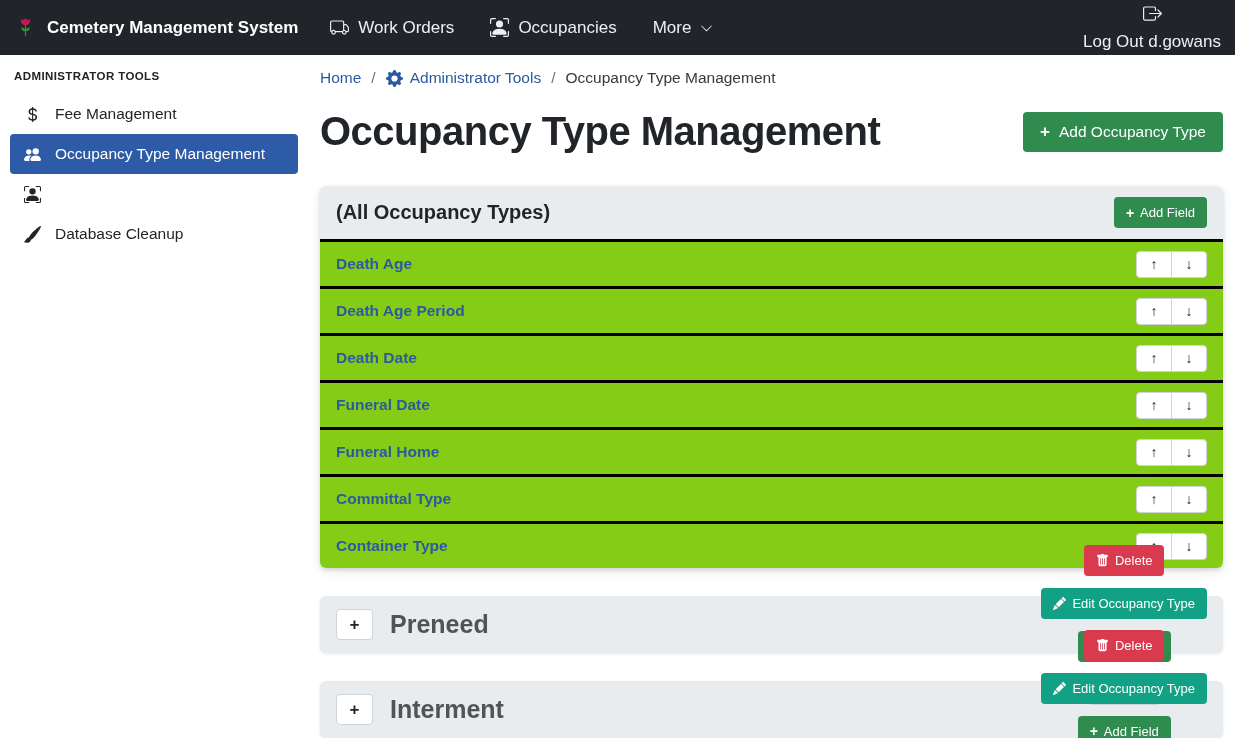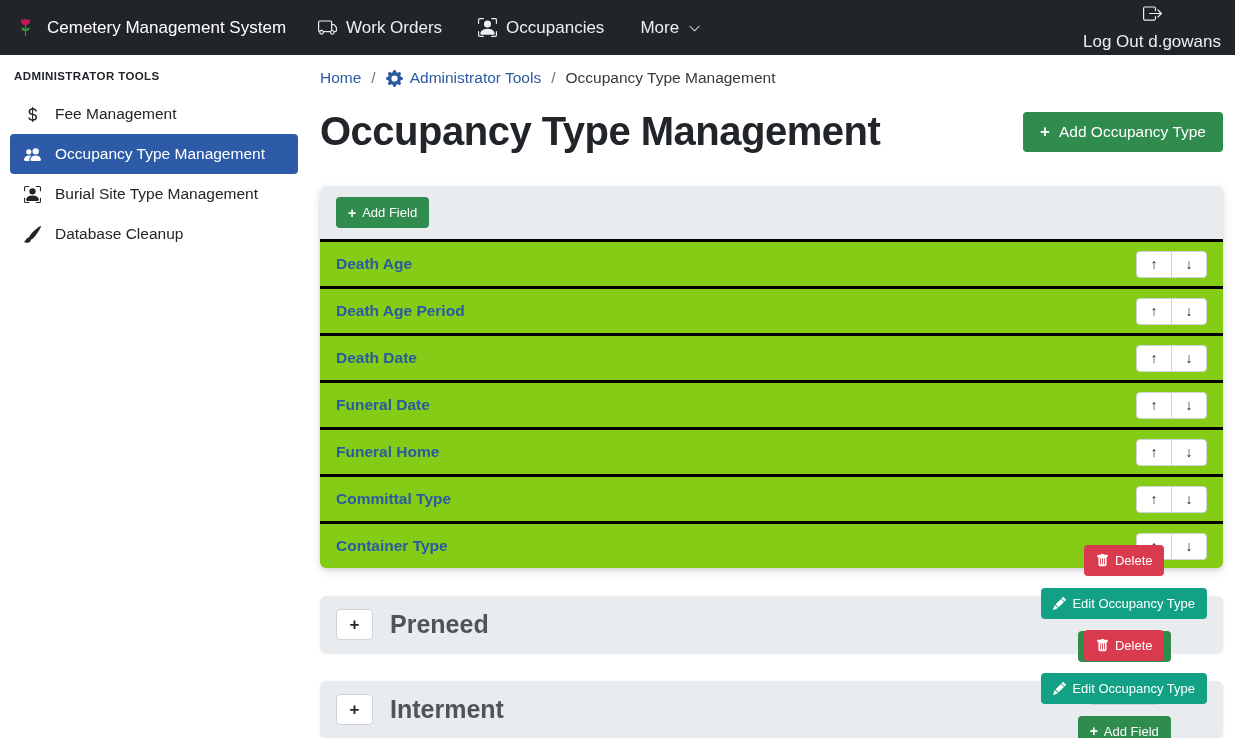--- a/index.html
+++ b/index.html
@@ -6,21 +6,21 @@
   body {
     margin: 0; width: 1235px; height: 738px; overflow: hidden;
     font-family: "Liberation Sans", "DejaVu Sans", sans-serif;
     color: #212529; background: #fff; position: relative;
   }
   a { text-decoration: none; justify-content: flex-end; }
 
   
   .navbar { display: flex; align-items: center; height: 55px; background: var(--navbar_bg, #212529); padding: 0 14px; }
   .brand-icon svg { width: 23px; height: 27px; display: block; }
-  .brand { color: #fff; font-weight: 400; font-size: 17px; margin-left: 10px; }
+  .brand { color: #fff; font-weight: 700; font-size: 17px; margin-left: 10px; }
   .nav-items { display: flex; align-items: center; margin-left: 32px; gap: 36px; }
   .nav-item { display: flex; align-items: center; gap: 9px; color: #edf0f2; font-size: 17px; cursor: pointer; }
   .nav-item .icon svg { width: 19px; height: 19px; display: block; }
   .nav-item .chev svg { width: 13px; height: 13px; display: block; margin-top: 2px; }
   .logout { margin-left: auto; flex-direction: column; }
 
   
   .sidebar { position: absolute; top: 55px; left: 0; width: 308px; bottom: 0; background: #fff; }
   .sidebar-header { font-size: 11.5px; font-weight: 600; letter-spacing: .4px; text-transform: uppercase; padding: 15px 14px 12px; }
   .side-item { display: flex; align-items: center; gap: 13px; height: 40px; margin: 0 10px; padding: 0 12px; border-radius: 4px; font-size: 15.5px; cursor: pointer; color: #212529; }
@@ -145,21 +145,20 @@
     <span>Occupancy Type Management</span>
   </div>
 
   <div class="side-item">
     <span class="icon">
       <svg viewBox="0 0 16 16" fill="currentColor">
           <path d="M1.5 1a.5.5 0 0 0-.5.5v3a.5.5 0 0 1-1 0v-3A1.5 1.5 0 0 1 1.5 0h3a.5.5 0 0 1 0 1h-3zM11 .5a.5.5 0 0 1 .5-.5h3A1.5 1.5 0 0 1 16 1.5v3a.5.5 0 0 1-1 0v-3a.5.5 0 0 0-.5-.5h-3a.5.5 0 0 1-.5-.5zM.5 11a.5.5 0 0 1 .5.5v3a.5.5 0 0 0 .5.5h3a.5.5 0 0 1 0 1h-3A1.5 1.5 0 0 1 0 14.5v-3a.5.5 0 0 1 .5-.5zm15 0a.5.5 0 0 1 .5.5v3a1.5 1.5 0 0 1-1.5 1.5h-3a.5.5 0 0 1 0-1h3a.5.5 0 0 0 .5-.5v-3a.5.5 0 0 1 .5-.5z"></path>
           <path d="M3 14s-1 0-1-1 1-4 6-4 6 3 6 4-1 1-1 1H3zm8-9a3 3 0 1 1-6 0 3 3 0 0 1 6 0z"></path>
         </svg>
     </span>
-    <span>Burial Site Type Management</span>
   </div>
 
 
   <div class="side-item">
     <span class="icon">
       <svg viewBox="0 0 16 16" fill="currentColor">
           <path d="M15.825.12a.5.5 0 0 1 .132.584c-1.53 3.43-4.743 8.17-7.095 10.64a6.067 6.067 0 0 1-2.373 1.534c-.018.227-.06.538-.16.868-.201.659-.667 1.479-1.708 1.74a8.118 8.118 0 0 1-3.078.132 3.659 3.659 0 0 1-.562-.135 1.382 1.382 0 0 1-.466-.247.714.714 0 0 1-.204-.288.622.622 0 0 1 .004-.443c.095-.245.316-.38.461-.452.394-.197.625-.453.867-.826.095-.144.184-.297.287-.472l.117-.198c.151-.255.326-.54.546-.848.528-.739 1.201-.925 1.746-.896.126.007.243.025.348.048.062-.172.142-.38.238-.608.261-.619.658-1.419 1.187-2.069 2.176-2.67 6.18-6.206 9.117-8.104a.5.5 0 0 1 .596.04z"></path>
         </svg>
     </span>
     <span>Database Cleanup</span>
@@ -186,20 +185,21 @@
   <div class="title-row">
     <h1>Occupancy Type Management</h1>
     <button class="btn btn-green btn-lg">
       <span class="plus">+</span>
       <span>Add Occupancy Type</span>
     </button>
   </div>
 
   <section class="card">
     <div class="card-header">
+      <span class="card-title">(All Occupancy Types)</span>
       <button class="btn btn-green btn-sm">
         <span class="plus">+</span>
         <span>Add Field</span>
       </button>
     </div>
     <div>
 
         <div class="field-row">
           <a class="field-link">Death Age</a>
           <div class="btn-group">

